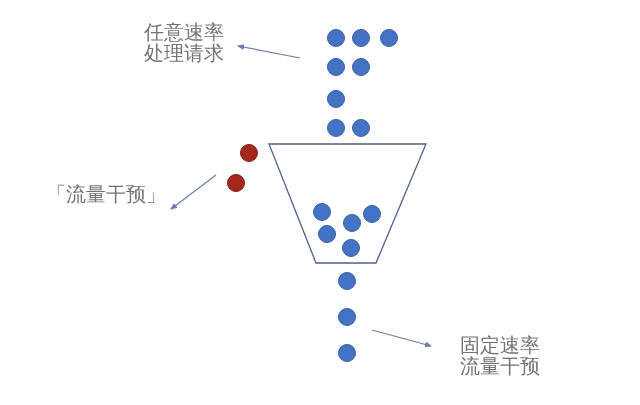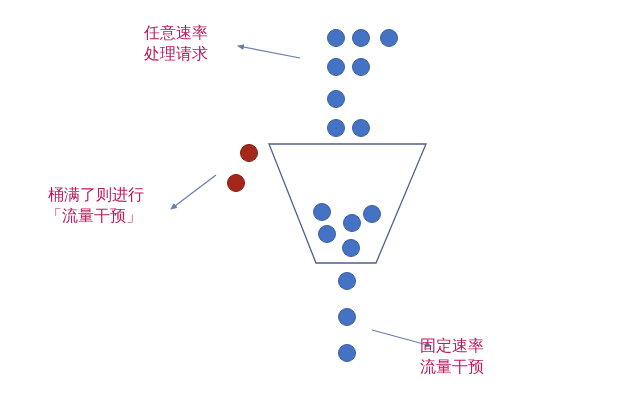--- a/index.html
+++ b/index.html
@@ -1,18 +1,18 @@
 <!DOCTYPE html>
 <html><head>
 <meta charset="utf-8">
 <style>
   html, body { margin:0; padding:0; background:#ffffff; }
   body { width:640px; height:405px; position:relative; overflow:hidden; font-family:"DejaVu Sans", sans-serif; }
   svg.canvas { position:absolute; left:0; top:0; }
-  .label { position:absolute; font-size:16px; line-height:21px; color:#be185d; white-space:nowrap; }
+  .label { position:absolute; font-size:20px; line-height:21px; color:#737373; white-space:nowrap; }
 </style>
 </head>
 <body>
 
 <svg class="canvas" width="640" height="405" viewBox="0 0 640 405">
   <defs>
     <marker id="ah" markerWidth="8" markerHeight="8" refX="6" refY="3" orient="auto" markerUnits="userSpaceOnUse">
       <path d="M0,0 L7,3 L0,6 Z" fill="#6a7dab"></path>
     </marker>
   </defs>
@@ -40,19 +40,18 @@
       <circle cx="347" cy="317" r="8.5" fill="#4472c4" stroke="#3a5f9e" stroke-width="1"></circle>
       <circle cx="347" cy="353" r="8.5" fill="#4472c4" stroke="#3a5f9e" stroke-width="1"></circle>
     </g>
 </svg>
 
 <div class="label" style="left:144px; top:22px;">
   <div>任意速率</div>
   <div>处理请求</div>
 </div>
 <div class="label" style="left:48px; top:184px;">
-  <div>桶满了则进行</div>
   <div style="margin-left:-2px;">「流量干预」</div>
 </div>
-<div class="label" style="left:420px; top:335px;">
+<div class="label" style="left:460px; top:335px;">
   <div>固定速率</div>
   <div>流量干预</div>
 </div>
 
 </body></html>

